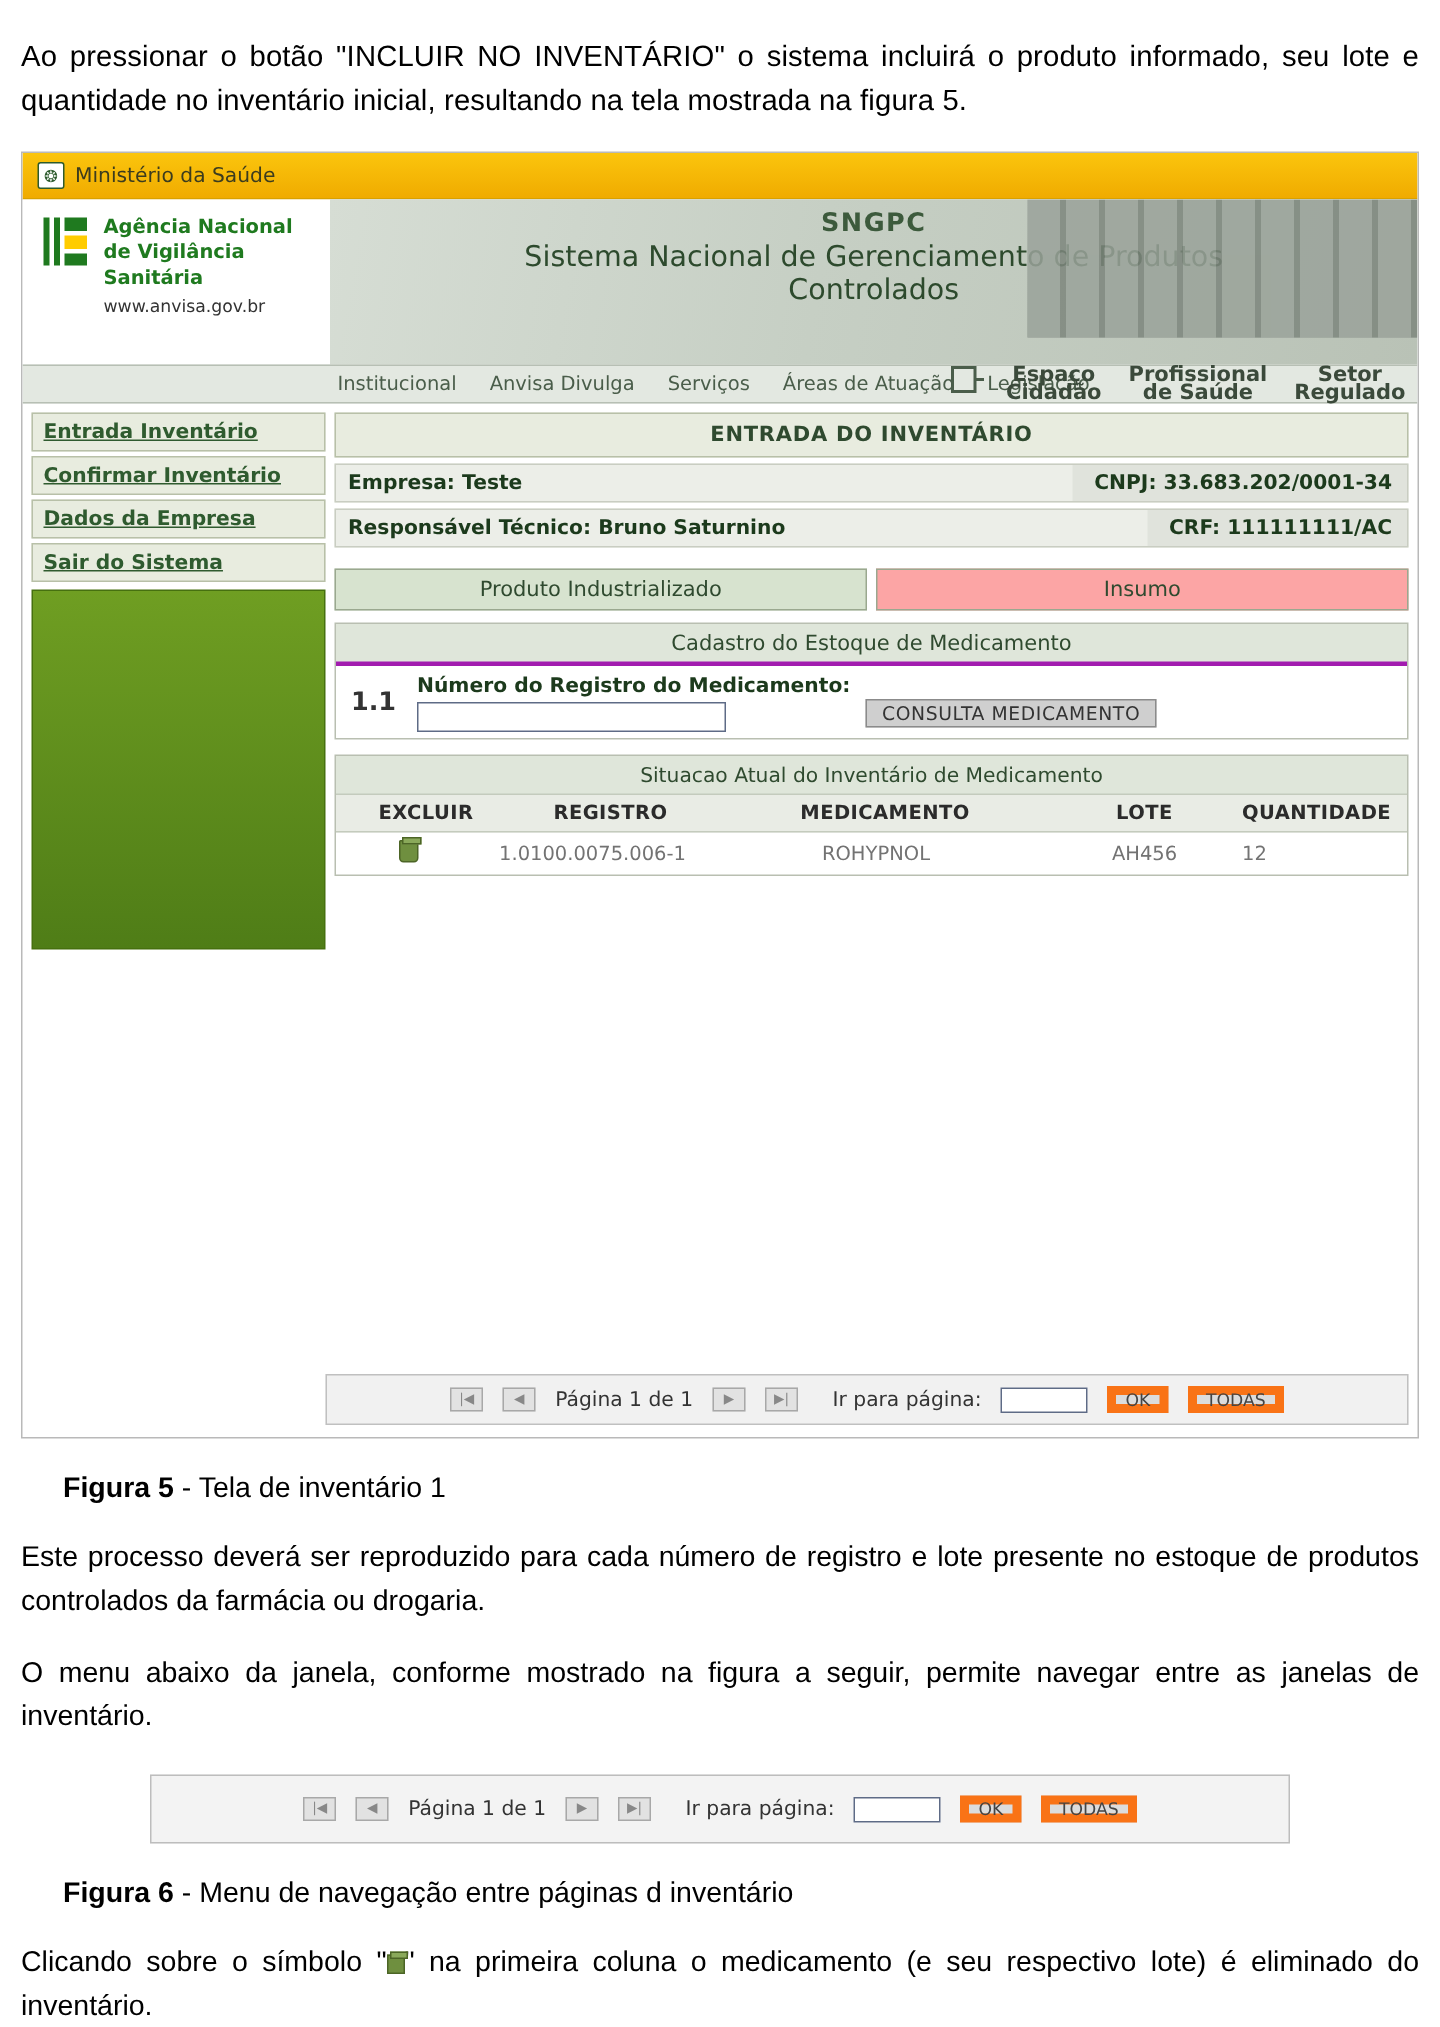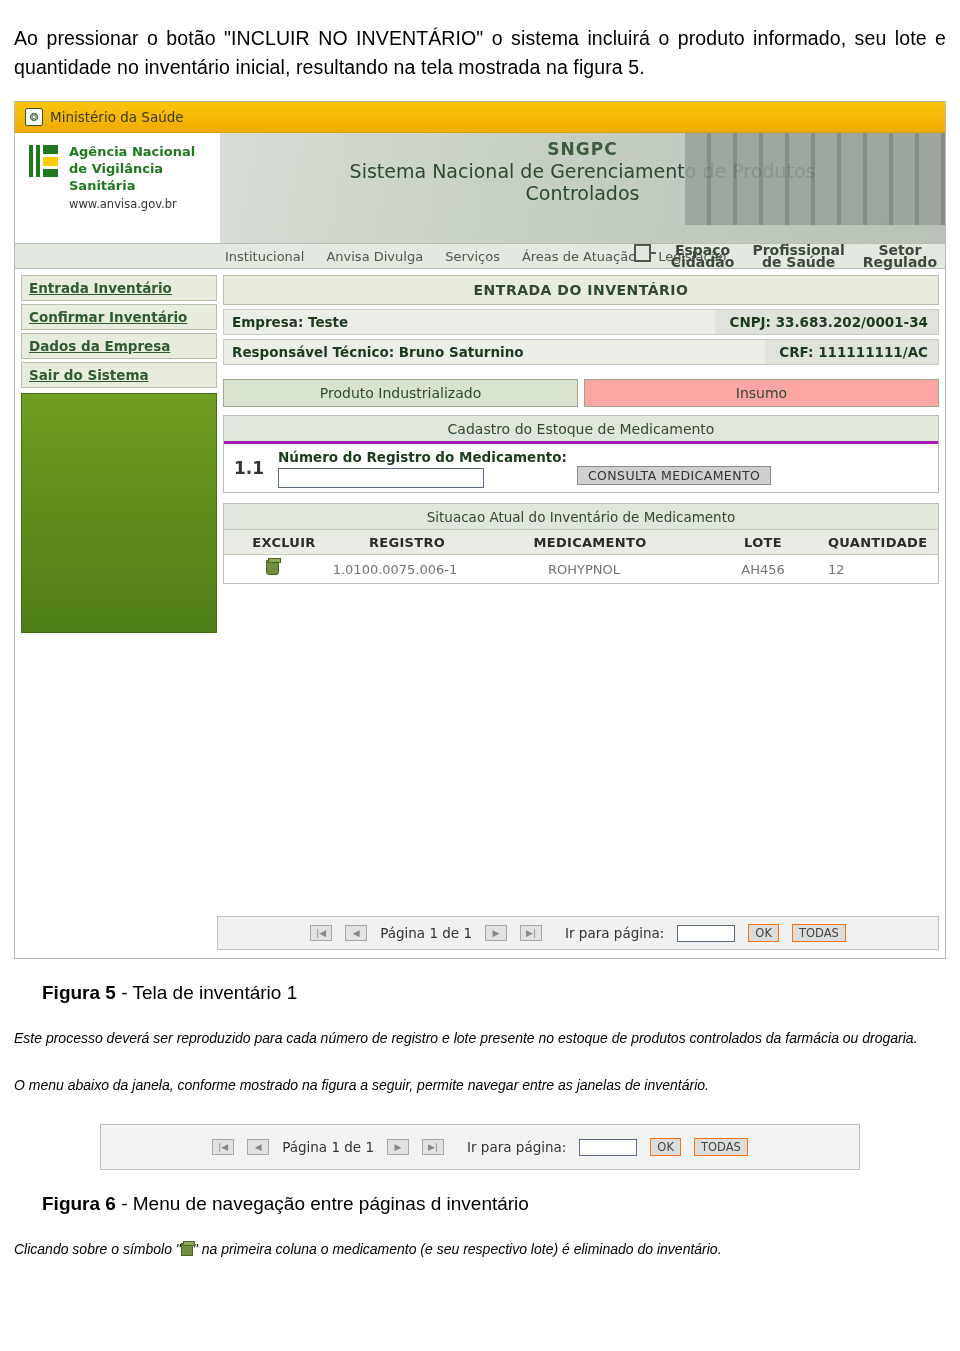--- a/index.html
+++ b/index.html
@@ -382,46 +382,45 @@
     color: #888;
     cursor: pointer;
   }
   .pg-input {
     width: 58px; height: 17px;
     border: 1px solid #5e6b86;
     background: #fff;
   }
   .smallbtn {
     height: 18px;
-    border: 1px solid #f97316;
+    border: 6px solid #f97316;
     background: #dcdcdc;
     font-size: 11.5px;
     color: #444;
     display: inline-flex;
     align-items: center;
     justify-content: center;
     padding: 0 6px;
     cursor: pointer;
   }
   .pg-label { margin-left: 10px; }
 
   
   .caption {
     font-size: 19px;
     margin-top: 20px;
     line-height: 27px;
     margin-left: 28px;
   }
   .caption b { font-weight: bold; }
   .para {
-    font-size: 14px;
+    font-size: 19px;
     line-height: 29px;
     text-align: justify;
     margin-top: 18px;
-    font-style: italic;
   }
 
   
   .shot2 {
     width: 760px;
     margin: 24px auto 0 auto;
     height: 46px;
     border: 1px solid #bdbdbd;
     background: #f3f3f3;
     display: flex;

